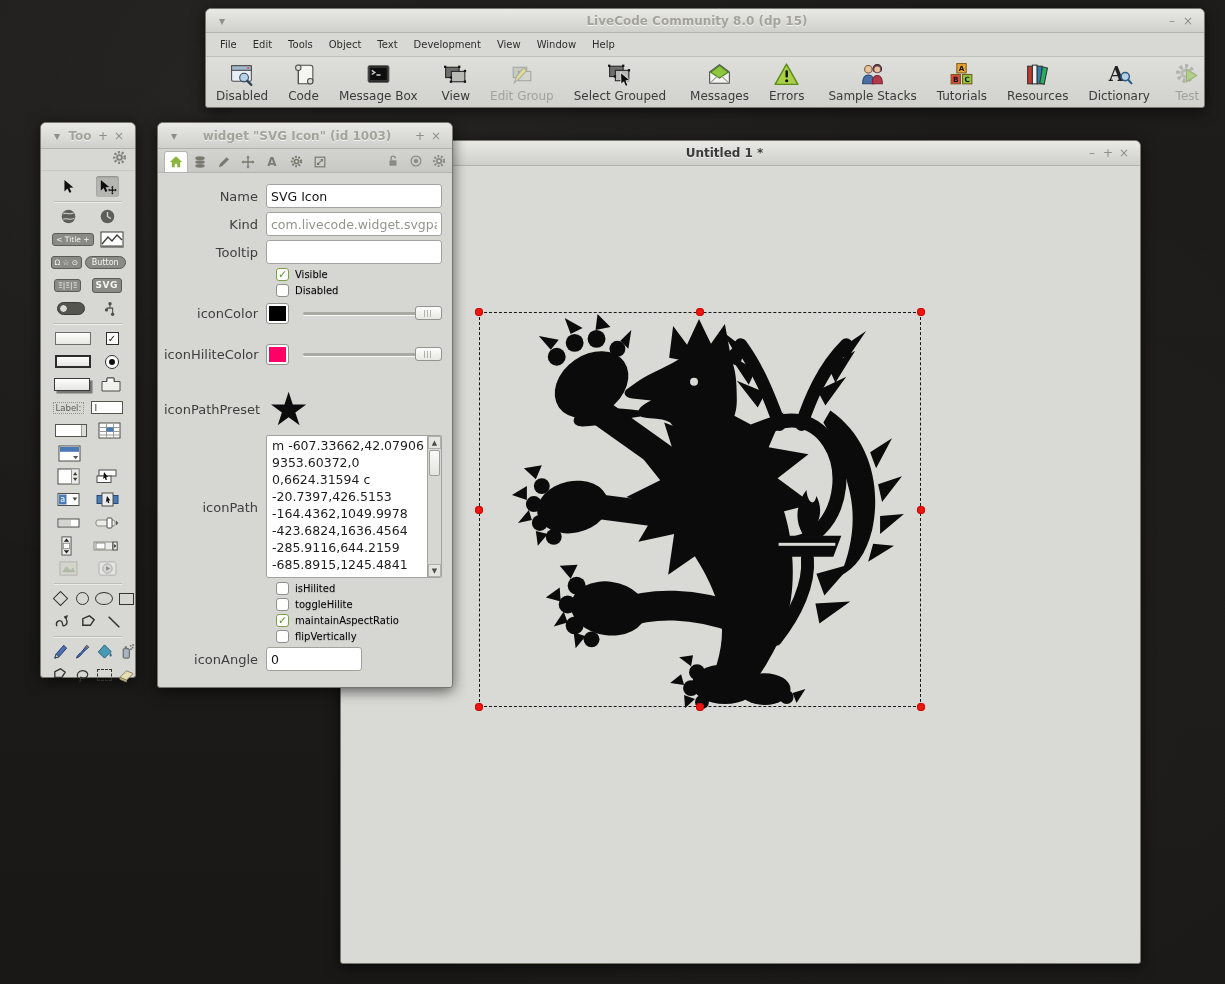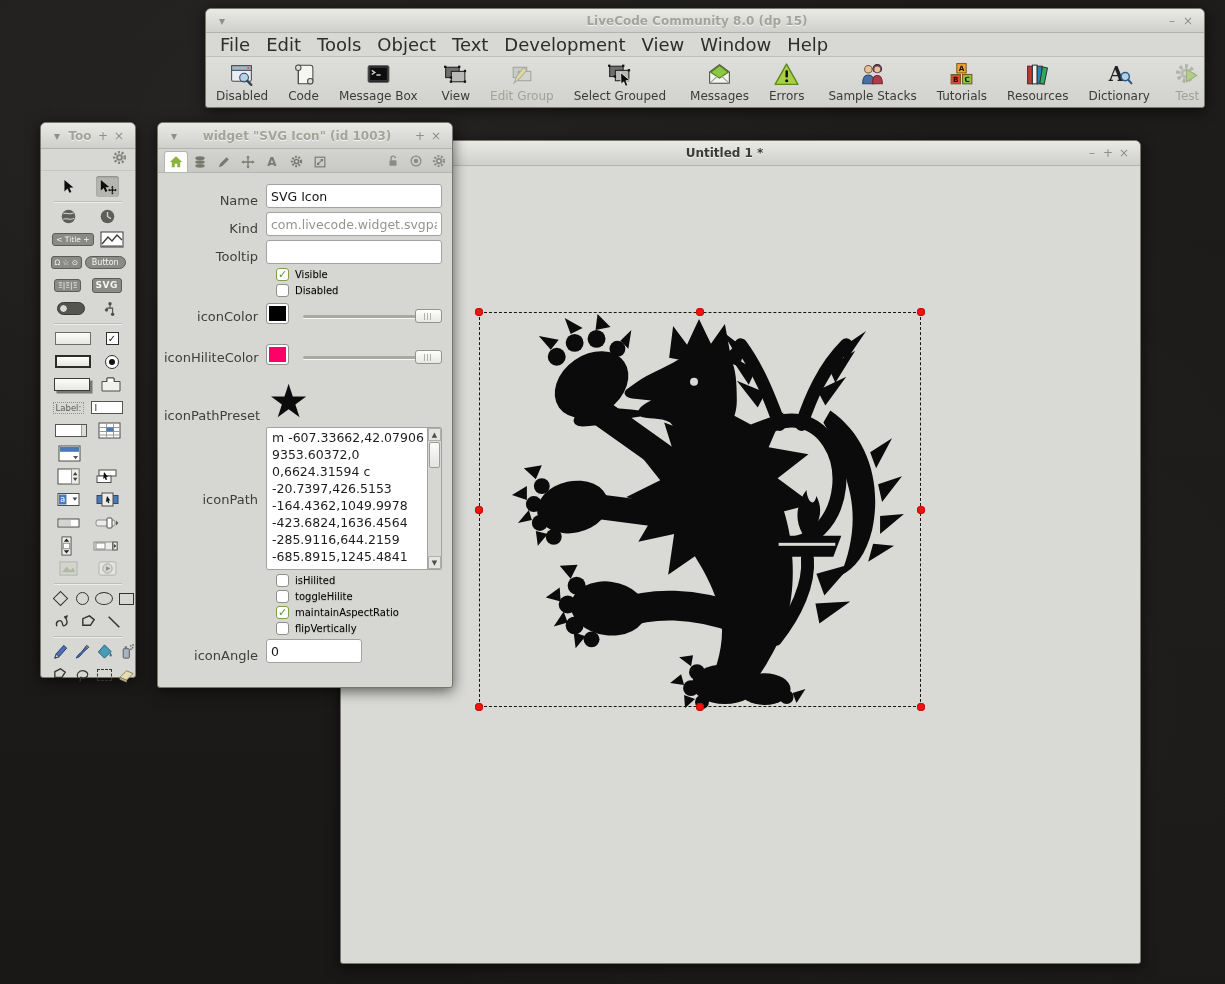--- a/index.html
+++ b/index.html
@@ -22,21 +22,21 @@
   .titlebar .ttl { flex:1; text-align:center; font-size:12px; font-weight:bold;
     color:#a3a39b; text-shadow:0 1px 0 rgba(255,255,255,.7);
     white-space:nowrap; overflow:hidden; }
   .titlebar .ttl.dark { color:#3a3a38; }
   .wbtn { width:16px; text-align:center; font-size:12px; color:#8f8f89; cursor:default;
     line-height:22px; }
   
   #main-window { left:205px; top:8px; width:1000px; height:100px; }
   #menubar { height:24px; background:#d8d8d4; border-bottom:1px solid #c0c0bc;
     display:flex; align-items:center; padding:0 6px; }
-  #menubar span { font-size:18px; color:#2d2d2b; padding:2px 8px; border-radius:2px; }
+  #menubar span { font-size:10px; color:#2d2d2b; padding:2px 8px; border-radius:2px; }
   #toolbar { height:50px; background:linear-gradient(#dededa,#d1d1cd);
     border-radius:0 0 3px 3px; display:flex; align-items:stretch; overflow:hidden; }
   .tb-sep { width:1px; background:#b4b4b0; margin:4px 2px; box-shadow:1px 0 0 #e8e8e4; }
   .tbitem { display:flex; flex-direction:column; align-items:center; justify-content:center;
     padding:2px 10px 3px; gap:1px; }
   .tbitem svg { width:27px; height:27px; display:block; }
   .tbitem .tlbl { font-size:12px; color:#3b3b39; white-space:nowrap; }
   .tbitem.disabled .tlbl { color:#a2a29c; }
   
   #tools-palette { left:40px; top:122px; width:96px; height:556px; background:#d7d7d3; }
@@ -83,21 +83,21 @@
   #inspector { left:157px; top:122px; width:296px; height:566px; z-index:5; }
   #insp-tabs { height:24px; background:linear-gradient(#d3d3cf,#c8c8c4);
     border-bottom:1px solid #b5b5b1; display:flex; align-items:flex-end; padding:0 6px; }
   .itab { width:24px; height:21px; display:flex; align-items:center; justify-content:center; }
   .itab.sel { background:#fdfdfb; border:1px solid #b5b5b1; border-bottom:none;
     border-radius:3px 3px 0 0; }
   .itab svg, .iutil svg { width:14px; height:14px; display:block; }
   .itab span { font-size:12px; font-weight:bold; color:#7b7b77; }
   #insp-utils { margin-left:auto; display:flex; align-items:center; gap:9px; height:100%; }
   #insp-body { padding:7px 10px 0 6px; }
-  .irow { display:flex; align-items:flex-end; margin:4px 0; }
+  .irow { display:flex; align-items:center; margin:4px 0; }
   .irow .flabel { width:102px; text-align:right; padding-right:8px; font-size:13px;
     color:#3e3e3c; white-space:nowrap; flex:none; }
   .tfield { flex:1; height:24px; background:#fff; border:1px solid #a2a29e;
     border-radius:3px; font-size:12.5px; padding:0 4px; color:#141414;
     font-family:"DejaVu Sans", sans-serif; }
   .tfield.gray { color:#95958f; }
   .cbrow { display:flex; align-items:center; margin:3px 0 3px 112px; gap:6px; }
   .cb { width:13px; height:13px; background:#fff; border:1px solid #8f8f8b;
     border-radius:3px; flex:none; display:flex; align-items:center; justify-content:center;
     font-size:11px; font-weight:bold; color:#58962a; line-height:1; }
@@ -840,21 +840,21 @@
       <div class="swatch">
           <div id="sw-hilite" style="background: rgb(255, 0, 102);"></div>
         </div>
       <div class="slider">
         <div class="track"></div>
           <div class="shandle">
             <div class="grip"></div>
           </div>
       </div>
     </div>
-    <div class="irow" style="margin-top:14px">
+    <div class="irow" style="margin-top:22px">
       <div class="flabel">iconPathPreset</div>
       <div class="star">★</div>
     </div>
     <div class="irow" style="align-items:center; margin-top:2px">
       <div class="flabel" style="padding-top:2px">iconPath</div>
       <div class="pathwrap">
         <div class="pathbox" id="pathbox">m -607.33662,42.07906
 9353.60372,0
 0,6624.31594 c
 -20.7397,426.5153

